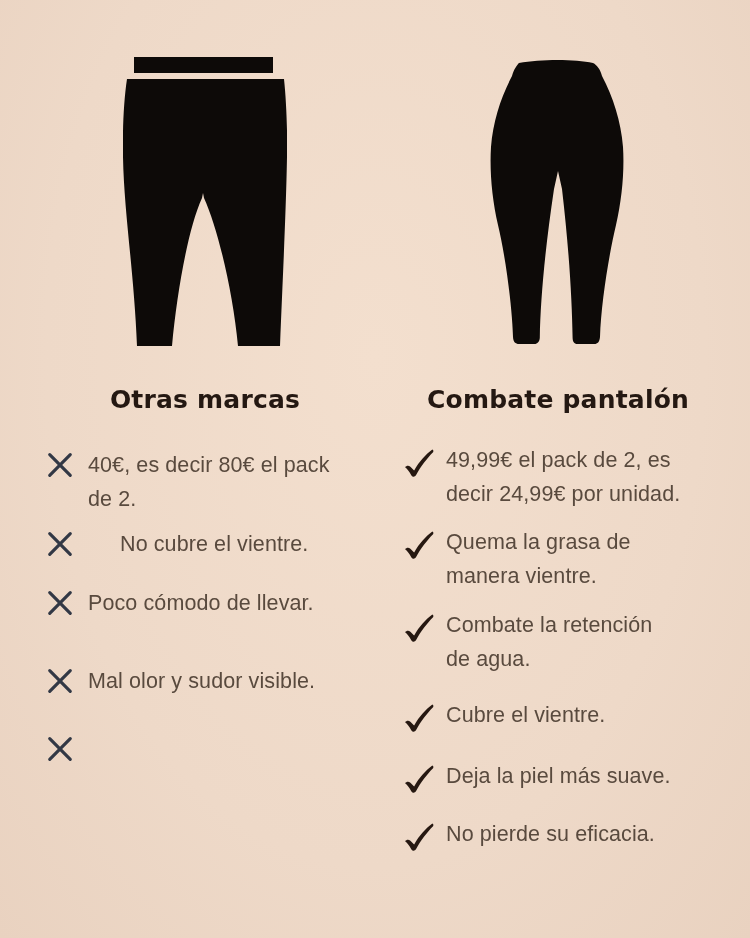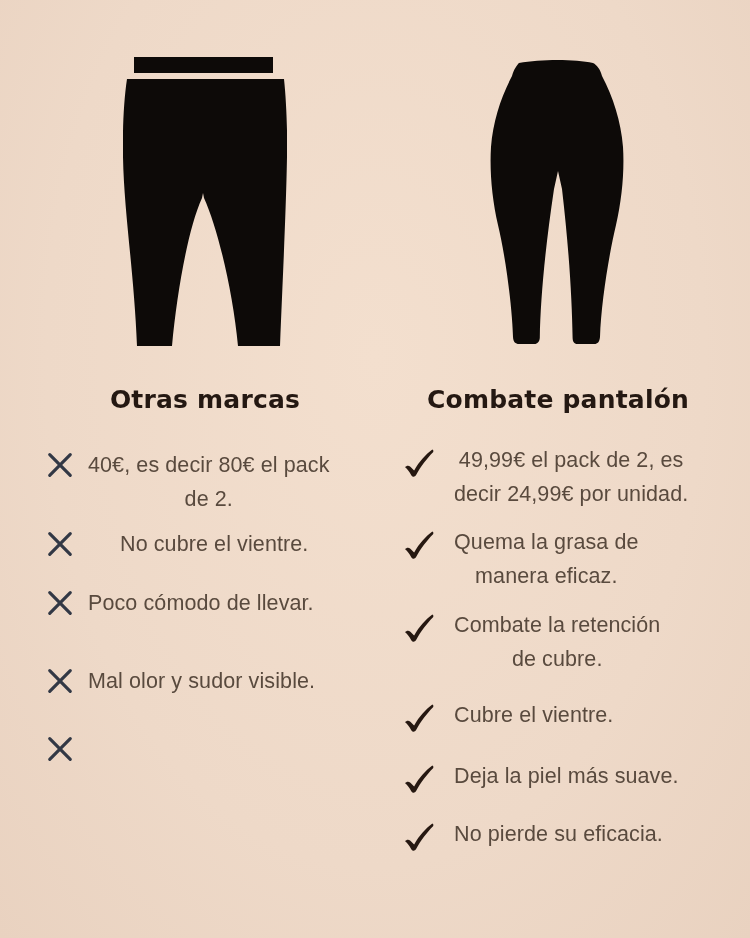--- a/index.html
+++ b/index.html
@@ -48,23 +48,23 @@
   .list-right .row:nth-child(6){margin-top:23px;}
   .mark{flex:0 0 32px;}
   .mark svg{display:block;}
   .mark.cross{color:var(--cross-mark);}
   .mark.cross svg{width:28px;height:28px;margin-top:3px;}
   .mark.check{flex:0 0 36px;color:var(--check-mark);}
   .mark.check svg{width:34px;height:30px;margin-top:5px;}
   .itext{
     margin-left:10px;
     font-size:21.5px;line-height:34px;letter-spacing:0.1px;
-    color:var(--body-text);white-space:pre-line;text-align:center;
-  }
-  .list-right .itext{margin-left:16px;}
+    color:var(--body-text);white-space:pre-line;
+  }
+  .list-right .itext{margin-left:8px;}
 </style>
 </head>
 <body>
 
 <div class="canvas">
 
   <div class="figure figure-left silhouette">
     <svg viewBox="0 0 164 292" xmlns="http://www.w3.org/2000/svg" aria-hidden="true">
       <path fill="currentColor" d="M11 0 H150 V16 H11 Z"></path>
       <path fill="currentColor" d="M4 22 L161 22
@@ -160,30 +160,30 @@
       <p class="itext">49,99€ el pack de 2, es
 decir 24,99€ por unidad.</p>
     </div>
     <div class="row">
       <span class="mark check">
         <svg viewBox="0 0 34 32">
             <path fill="currentColor" d="M2.2 20.5 C3.6 18.6 6 18.3 7.8 20 L11.8 23.9 C17.2 14.6 24.2 6.6 31.2 1.6 C32.4 2.3 32.8 3.3 32 4.4 C25.6 10.8 18.6 19.8 13.9 28.9 C12.4 31.4 9.8 31.2 8.6 28.8 C7 25.5 4.6 22.6 2.2 20.5 Z"></path>
           </svg>
       </span>
       <p class="itext">Quema la grasa de
-manera eficaz.</p>
+manera vientre.</p>
     </div>
     <div class="row">
       <span class="mark check">
         <svg viewBox="0 0 34 32">
             <path fill="currentColor" d="M2.2 20.5 C3.6 18.6 6 18.3 7.8 20 L11.8 23.9 C17.2 14.6 24.2 6.6 31.2 1.6 C32.4 2.3 32.8 3.3 32 4.4 C25.6 10.8 18.6 19.8 13.9 28.9 C12.4 31.4 9.8 31.2 8.6 28.8 C7 25.5 4.6 22.6 2.2 20.5 Z"></path>
           </svg>
       </span>
       <p class="itext">Combate la retención
-de cubre.</p>
+de agua.</p>
     </div>
     <div class="row">
       <span class="mark check">
         <svg viewBox="0 0 34 32">
             <path fill="currentColor" d="M2.2 20.5 C3.6 18.6 6 18.3 7.8 20 L11.8 23.9 C17.2 14.6 24.2 6.6 31.2 1.6 C32.4 2.3 32.8 3.3 32 4.4 C25.6 10.8 18.6 19.8 13.9 28.9 C12.4 31.4 9.8 31.2 8.6 28.8 C7 25.5 4.6 22.6 2.2 20.5 Z"></path>
           </svg>
       </span>
       <p class="itext">Cubre el vientre.</p>
     </div>
     <div class="row">

